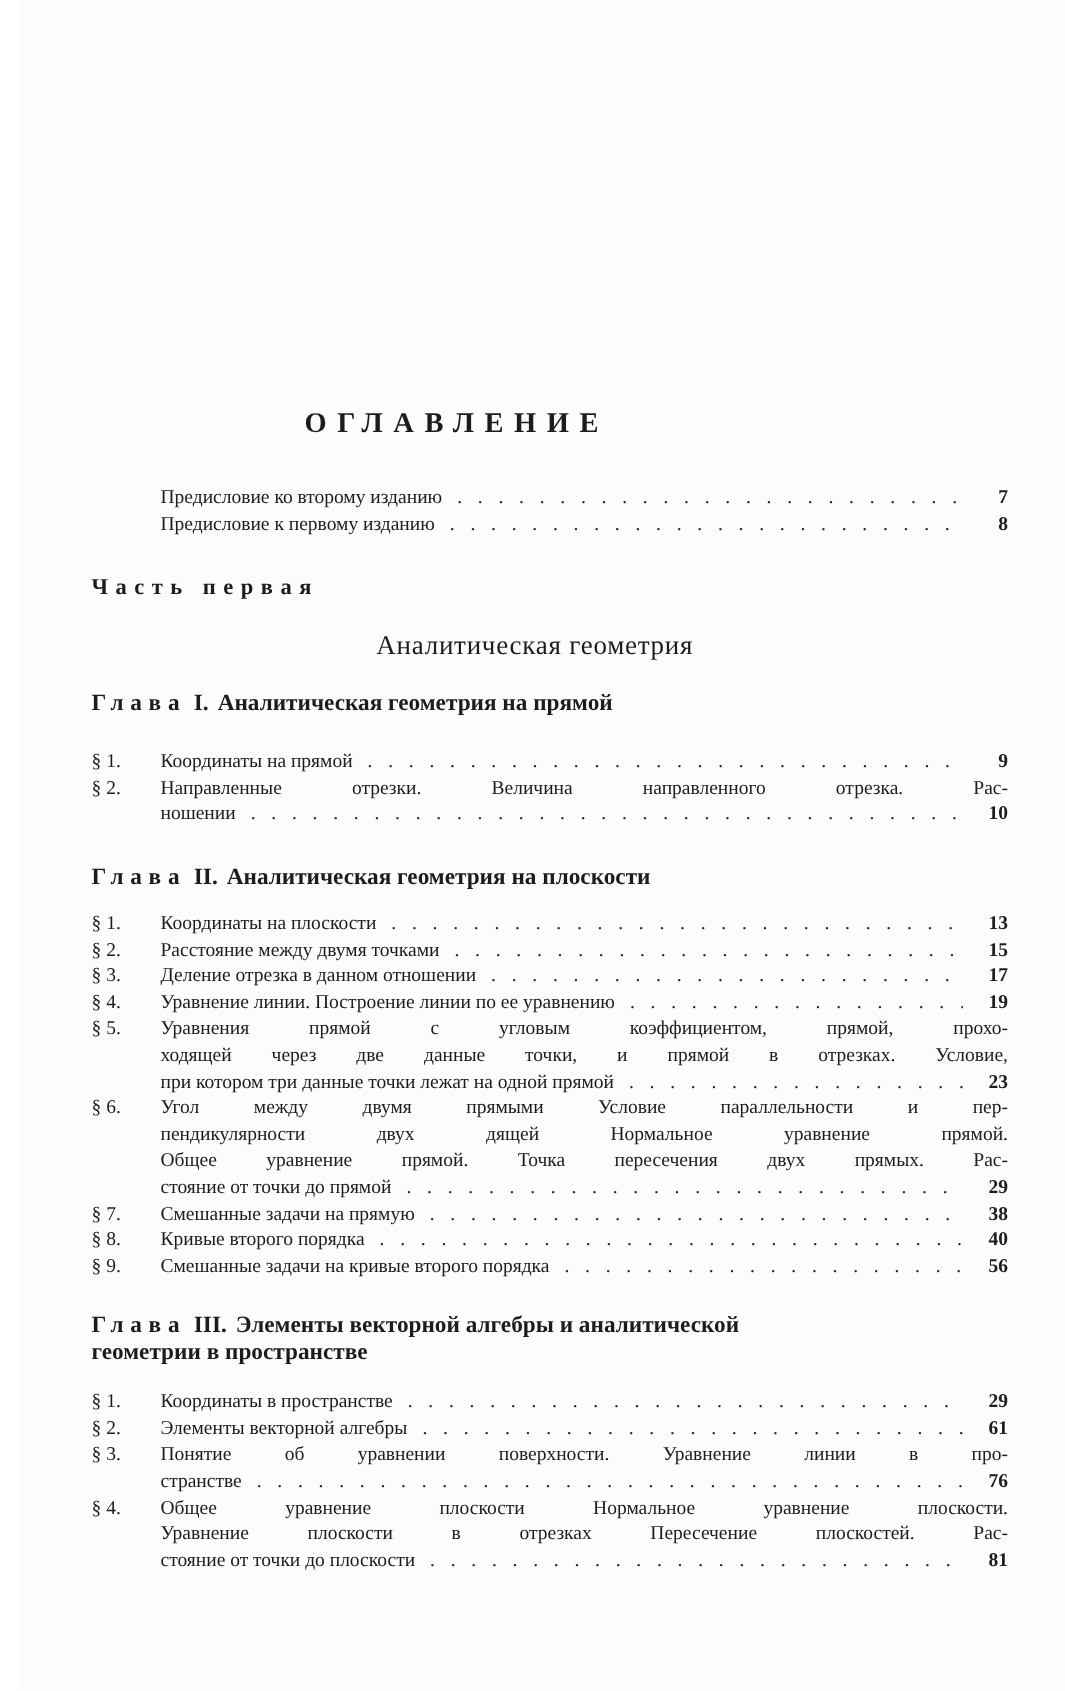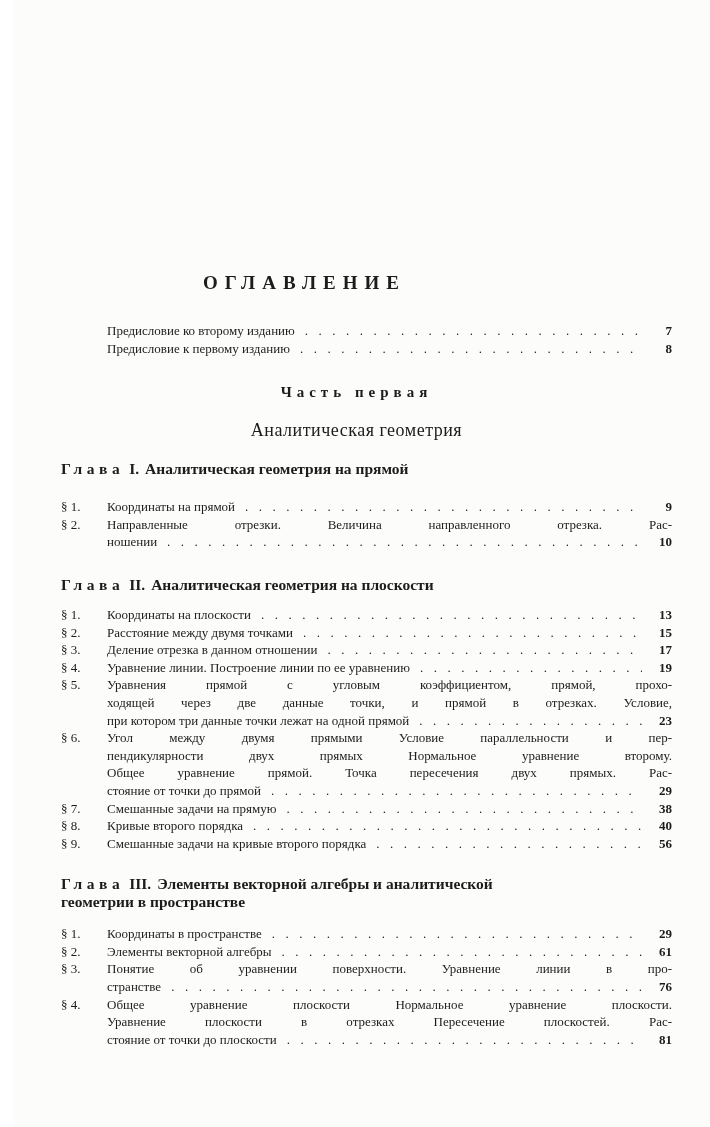--- a/index.html
+++ b/index.html
@@ -27,21 +27,20 @@
     text-align: center;
     padding-right: 124px; 
   }
   .front-list { margin-top: 28px; }
   .part-label {
     margin-top: 26px;
     font-size: 15px;
     font-weight: bold;
     letter-spacing: 5px;
     line-height: 18px;
-    text-align: center;
     padding-right: 20px;
   }
   .part-title {
     margin-top: 19px;
     font-size: 18px;
     font-weight: normal;
     letter-spacing: 0.5px;
     line-height: 20px;
     text-align: center;
     padding-right: 20px;
@@ -208,21 +207,21 @@
             <span class="t">при котором три данные точки лежат на одной прямой</span>
             <span class="dots">............................................................</span>
             <span class="pnum">23</span>
           </div>
         </div>
       </div>
       <div class="entry">
         <span class="para">§ 6.</span>
         <div class="body">
           <div class="jline">Угол между двумя прямыми Условие параллельности и пер-</div>
-          <div class="jline">пендикулярности двух прямых Нормальное уравнение второму.</div>
+          <div class="jline">пендикулярности двух дящей Нормальное уравнение прямой.</div>
           <div class="jline">Общее уравнение прямой. Точка пересечения двух прямых. Рас-</div>
           <div class="lastline">
             <span class="t">стояние от точки до прямой</span>
             <span class="dots">............................................................</span>
             <span class="pnum">29</span>
           </div>
         </div>
       </div>
       <div class="entry">
         <span class="para">§ 7.</span>

